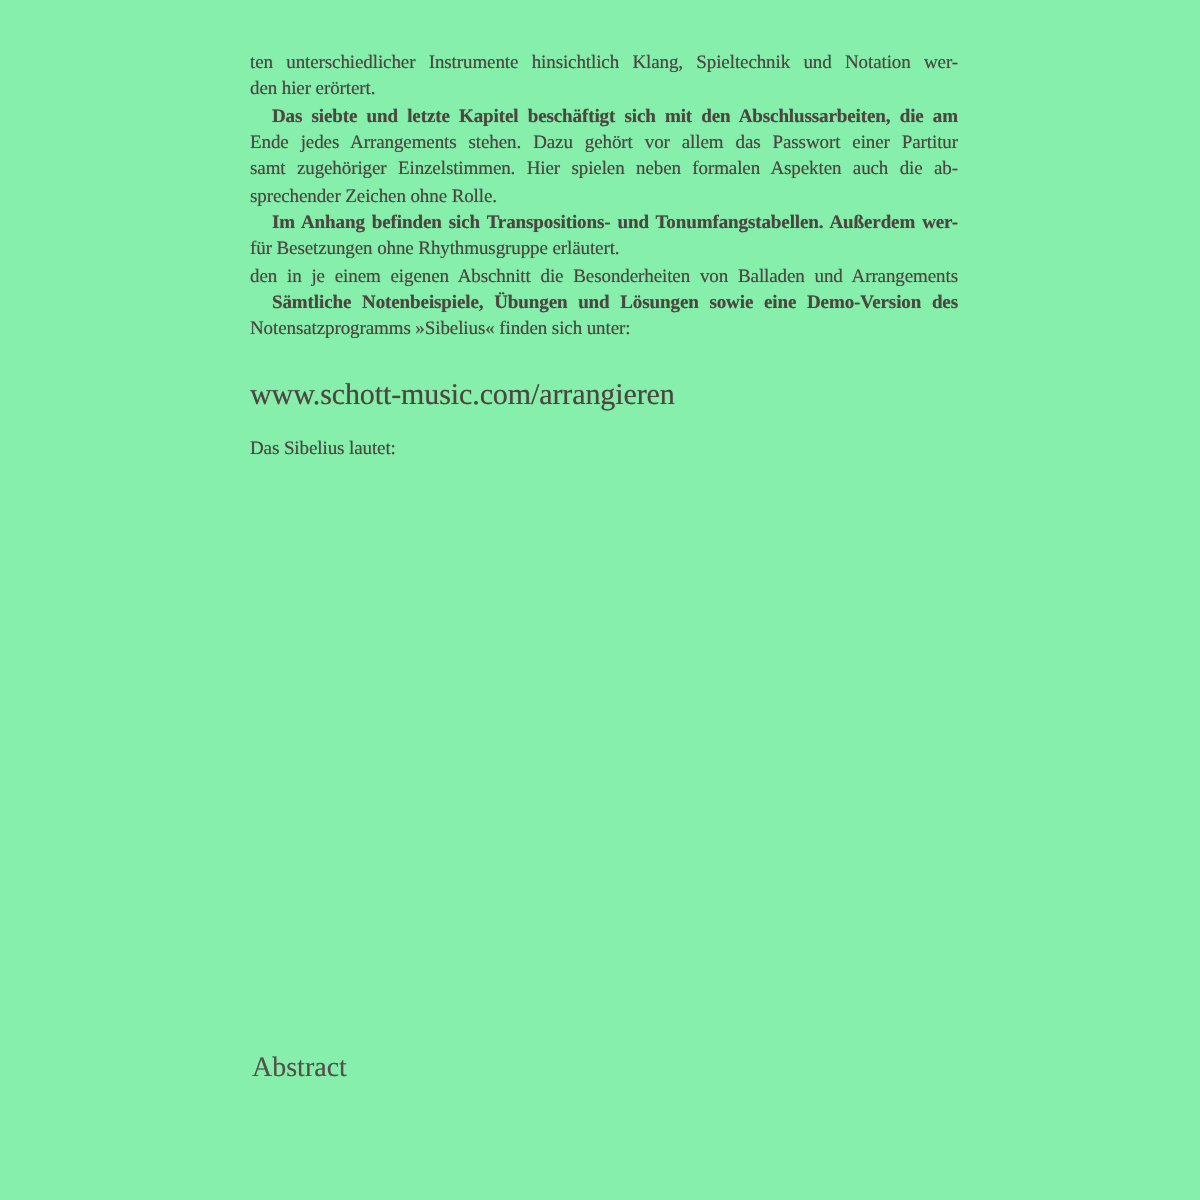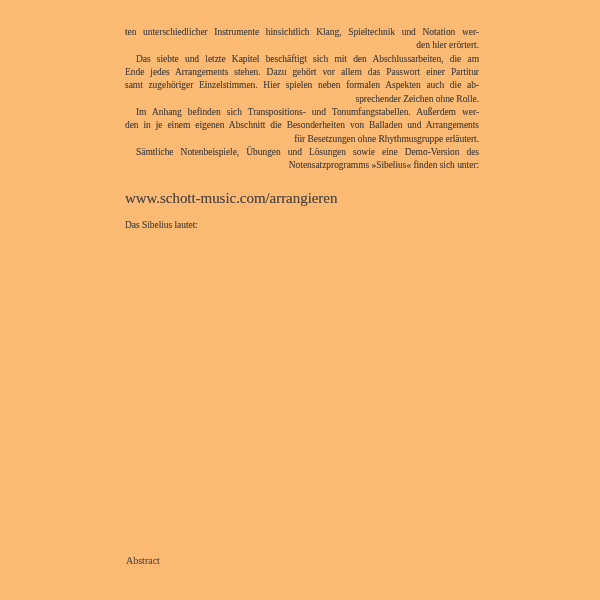--- a/index.html
+++ b/index.html
@@ -24,35 +24,35 @@
     top: 26px;
     width: 354px;
     font-size: 9.5px;
     letter-spacing: -0.05px;
     text-shadow: 0 0 0.35px rgba(76, 70, 63, 0.55);
   }
   .line {
     height: 13.35px;
     line-height: 13.35px;
     overflow: hidden;
-    text-align: right;
+    text-align: left;
   }
   
   .line.j {
     text-align: justify;
     text-align-last: justify;
   }
   .line.j::after {
     content: "";
     display: inline-block;
     width: 100%;
     height: 0;
   }
   
-  .line.ind { text-indent: 11px; }
+  .line.ind { text-indent: 11px; font-weight: bold; }
 
   .url-line {
     position: absolute;
     left: 125px;
     top: 192px;
     font-size: 15px;
     line-height: 13.35px;
     letter-spacing: -0.05px;
     text-shadow: 0 0 0.35px rgba(76, 70, 63, 0.55);
   }
@@ -61,42 +61,42 @@
     left: 125px;
     top: 219px;
     font-size: 9.5px;
     line-height: 13.35px;
     letter-spacing: -0.05px;
     text-shadow: 0 0 0.35px rgba(76, 70, 63, 0.55);
   }
   .footer-label {
     position: absolute;
     left: 126px;
-    top: 555px;
-    font-size: 10px;
+    top: 529px;
+    font-size: 14px;
     line-height: 11px;
     color: #55504a;
     text-shadow: 0 0 0.3px rgba(85, 80, 74, 0.5);
   }
 </style>
 </head>
 <body style="background: rgb(255, 255, 255);">
 
-<div class="page" style="background: #fdba74; color: rgb(76, 70, 63);">
+<div class="page" style="background: #86efac; color: rgb(76, 70, 63);">
 
   <div class="text-block">
     <div class="line j">ten unterschiedlicher Instrumente hinsichtlich Klang, Spieltechnik und Notation wer-</div>
     <div class="line">den hier erörtert.</div>
     <div class="line j ind">Das siebte und letzte Kapitel beschäftigt sich mit den Abschlussarbeiten, die am</div>
     <div class="line j">Ende jedes Arrangements stehen. Dazu gehört vor allem das Passwort einer Partitur</div>
     <div class="line j">samt zugehöriger Einzelstimmen. Hier spielen neben formalen Aspekten auch die ab-</div>
     <div class="line">sprechender Zeichen ohne Rolle.</div>
     <div class="line j ind">Im Anhang befinden sich Transpositions- und Tonumfangstabellen. Außerdem wer-</div>
+    <div class="line">für Besetzungen ohne Rhythmusgruppe erläutert.</div>
     <div class="line j">den in je einem eigenen Abschnitt die Besonderheiten von Balladen und Arrangements</div>
-    <div class="line">für Besetzungen ohne Rhythmusgruppe erläutert.</div>
     <div class="line j ind">Sämtliche Notenbeispiele, Übungen und Lösungen sowie eine Demo-Version des</div>
     <div class="line">Notensatzprogramms »Sibelius« finden sich unter:</div>
   </div>
 
   <div class="url-line">www.schott-music.com/arrangieren</div>
 
   <div class="password-line">Das Sibelius lautet:</div>
 
   <div class="footer-label" style="color: rgb(85, 80, 74);">Abstract</div>
 

